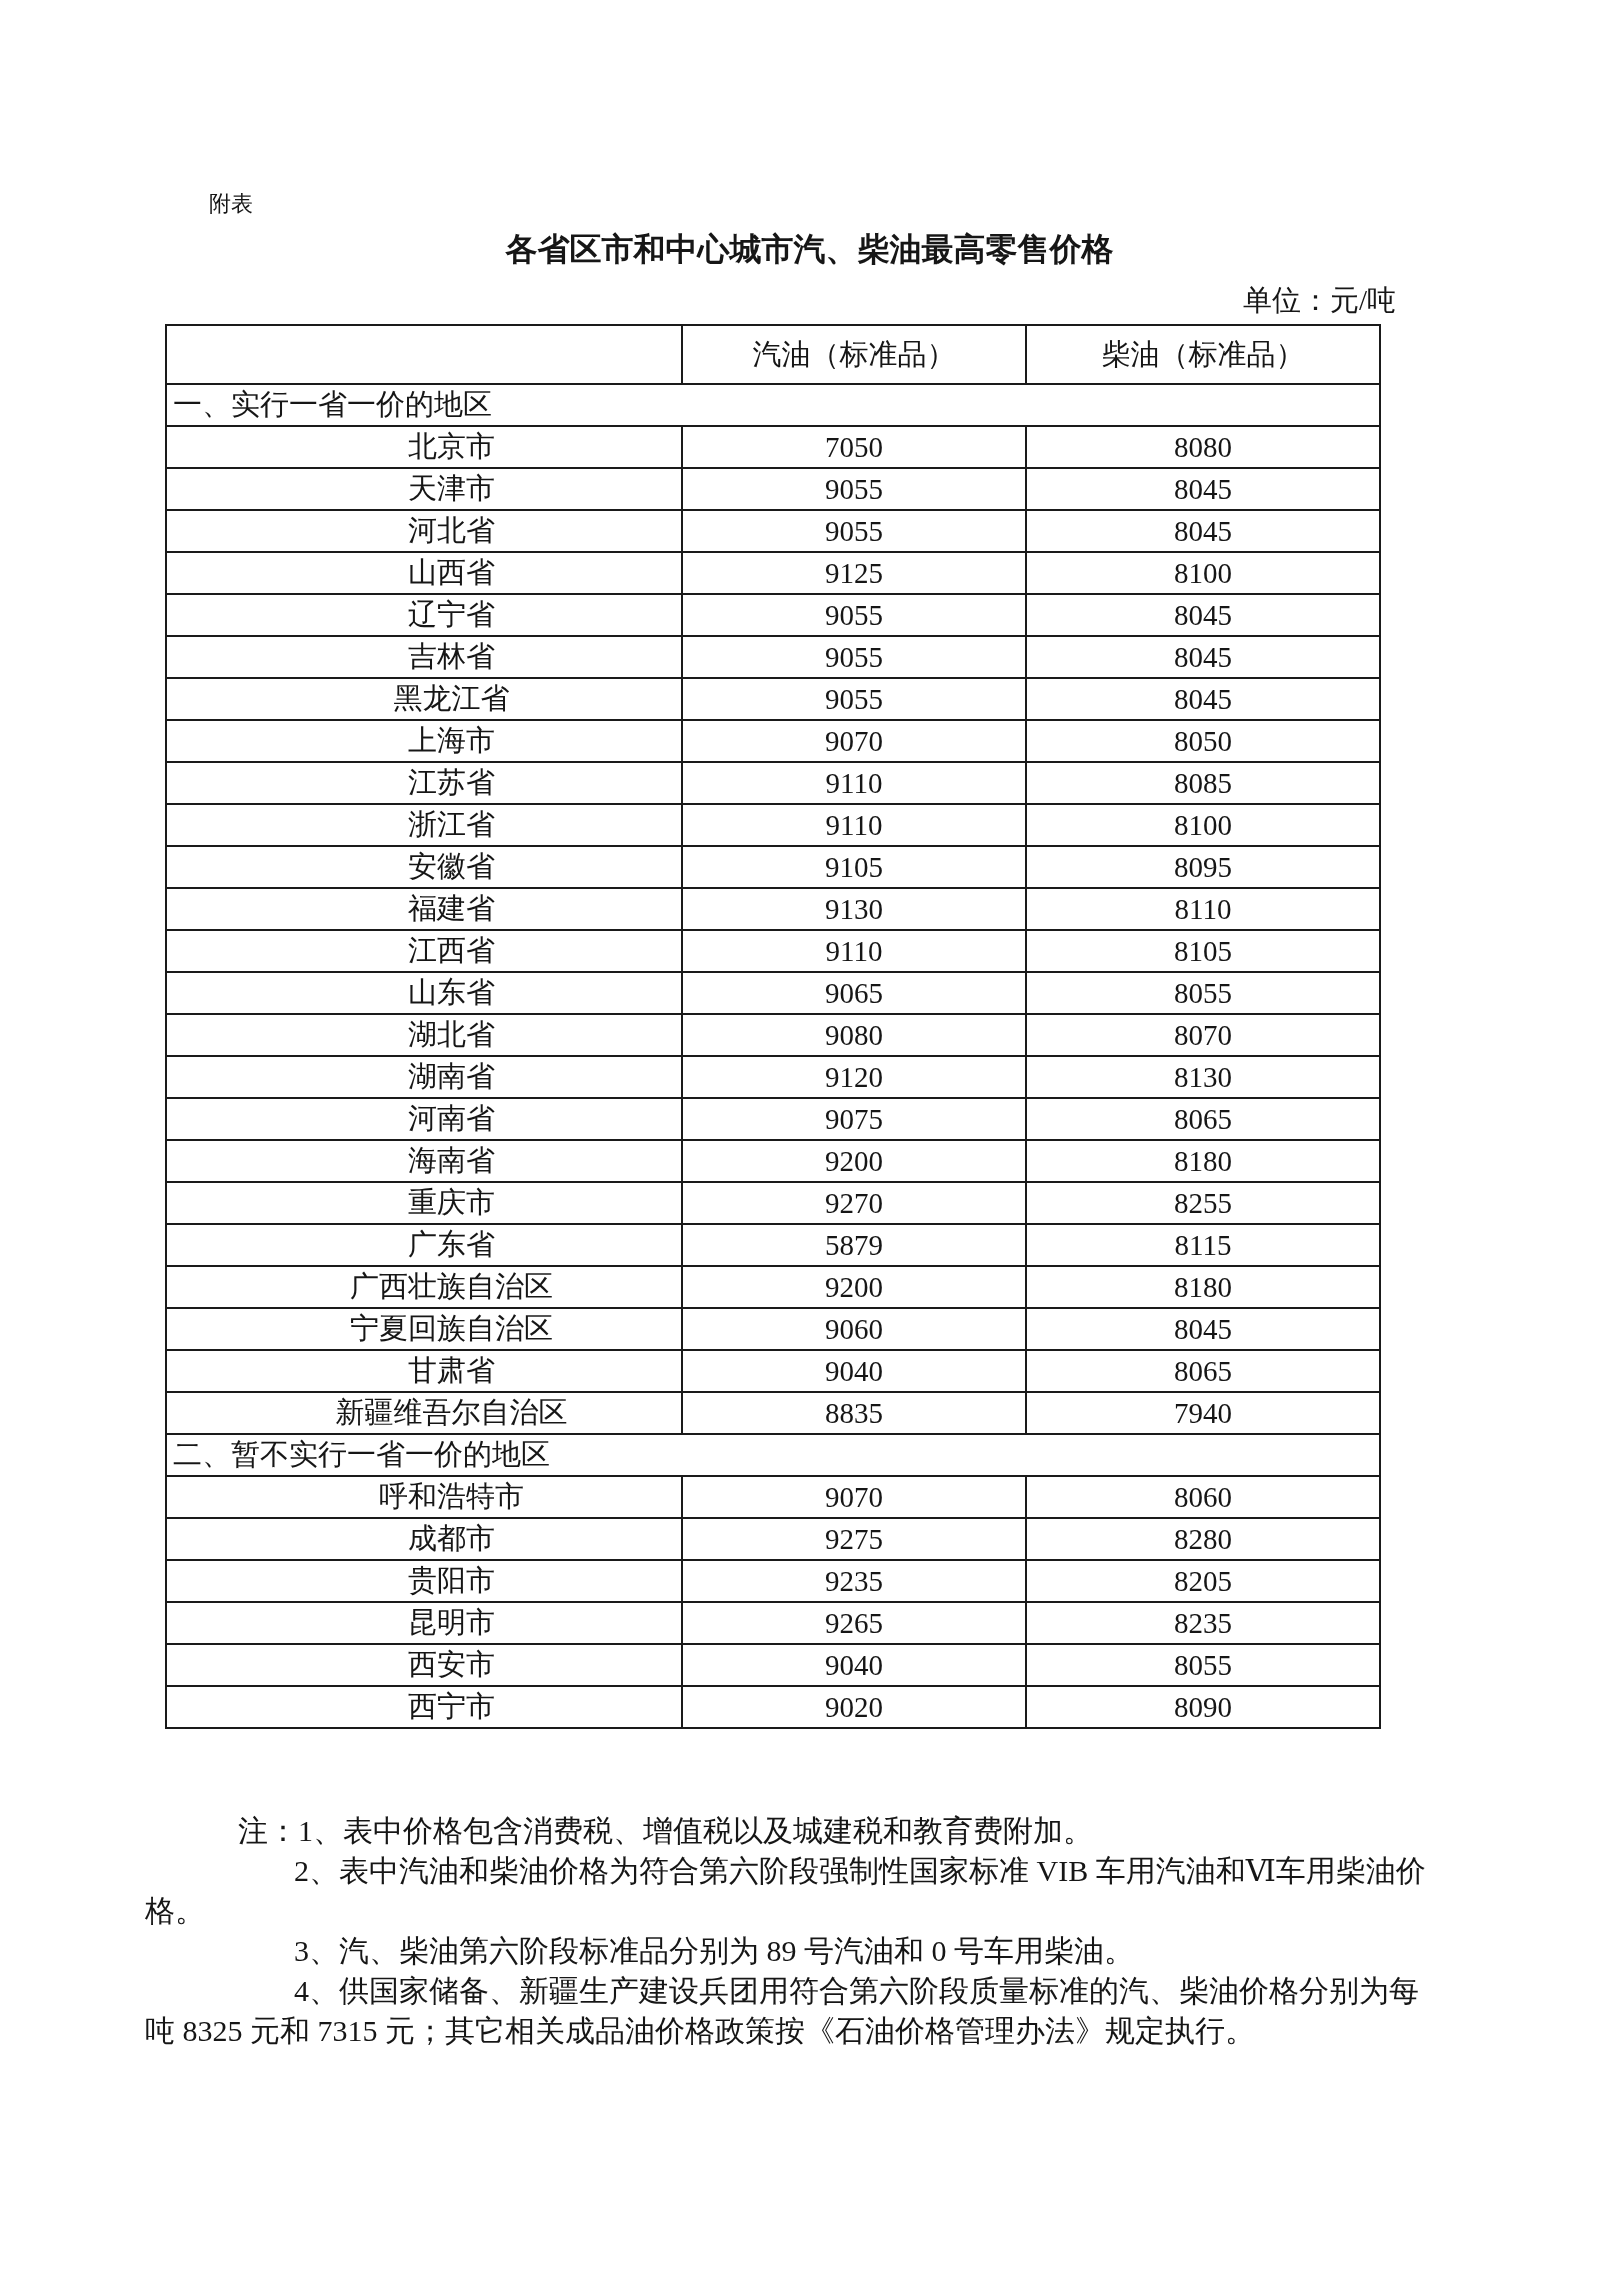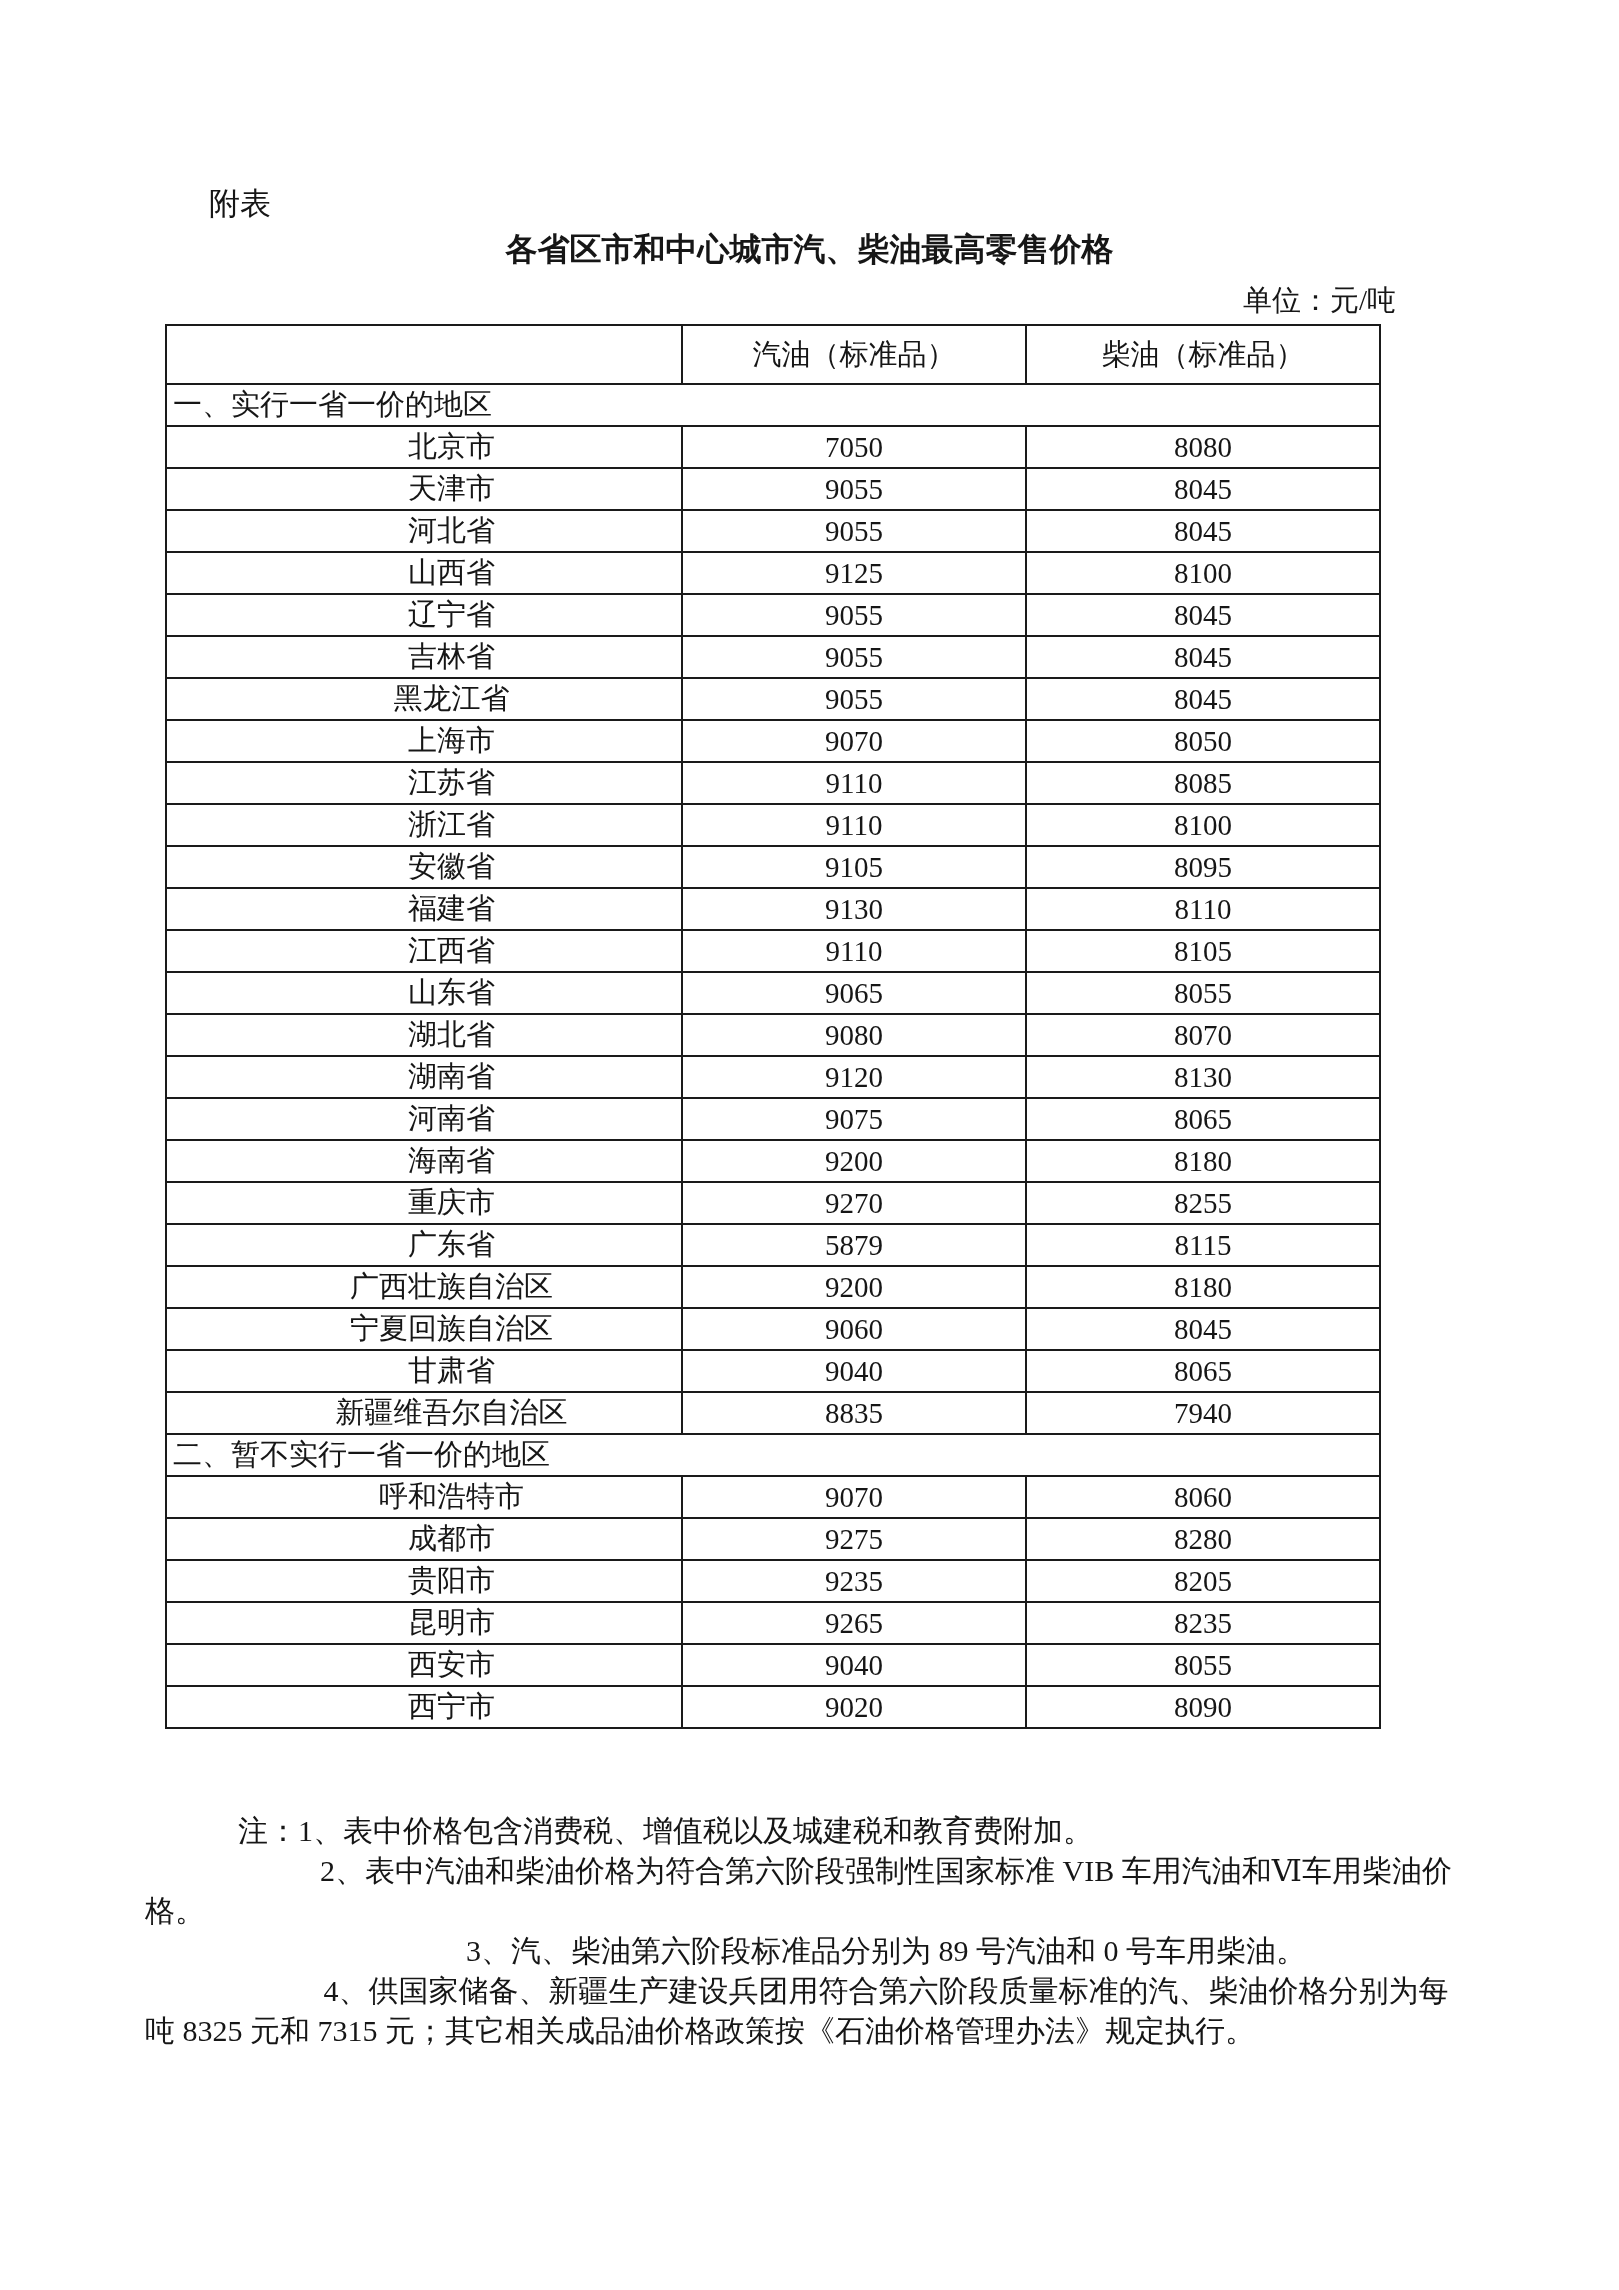--- a/index.html
+++ b/index.html
@@ -11,21 +11,21 @@
     background: #ffffff;
     font-family: "Liberation Serif", "DejaVu Serif", serif;
     color: #161616;
     overflow: hidden;
   }
 
   .fubiao {
     position: absolute;
     left: 209px;
     top: 186px;
-    font-size: 31px;
+    font-size: 22px;
     line-height: 35px;
   }
 
   .doc-title {
     position: absolute;
     left: 0;
     top: 231px;
     width: 1619px;
     text-align: center;
     font-size: 32px;
@@ -90,21 +90,21 @@
     left: 145px;
     top: 1811px;
     width: 1333px;
     font-size: 30px;
   }
   .note-line {
     line-height: 40px;
     white-space: nowrap;
   }
   .note-line[data-indent="label"] { padding-left: 93px; }
-  .note-line[data-indent="num"]   { padding-left: 149px; text-align: center; }
+  .note-line[data-indent="num"]   { padding-left: 149px; }
   .note-line[data-indent="wrap"]  { padding-left: 0; }
 </style>
 </head>
 <body>
 
 <div class="page">
 
   <div class="fubiao">附表</div>
 
   <div class="doc-title">各省区市和中心城市汽、柴油最高零售价格</div>

